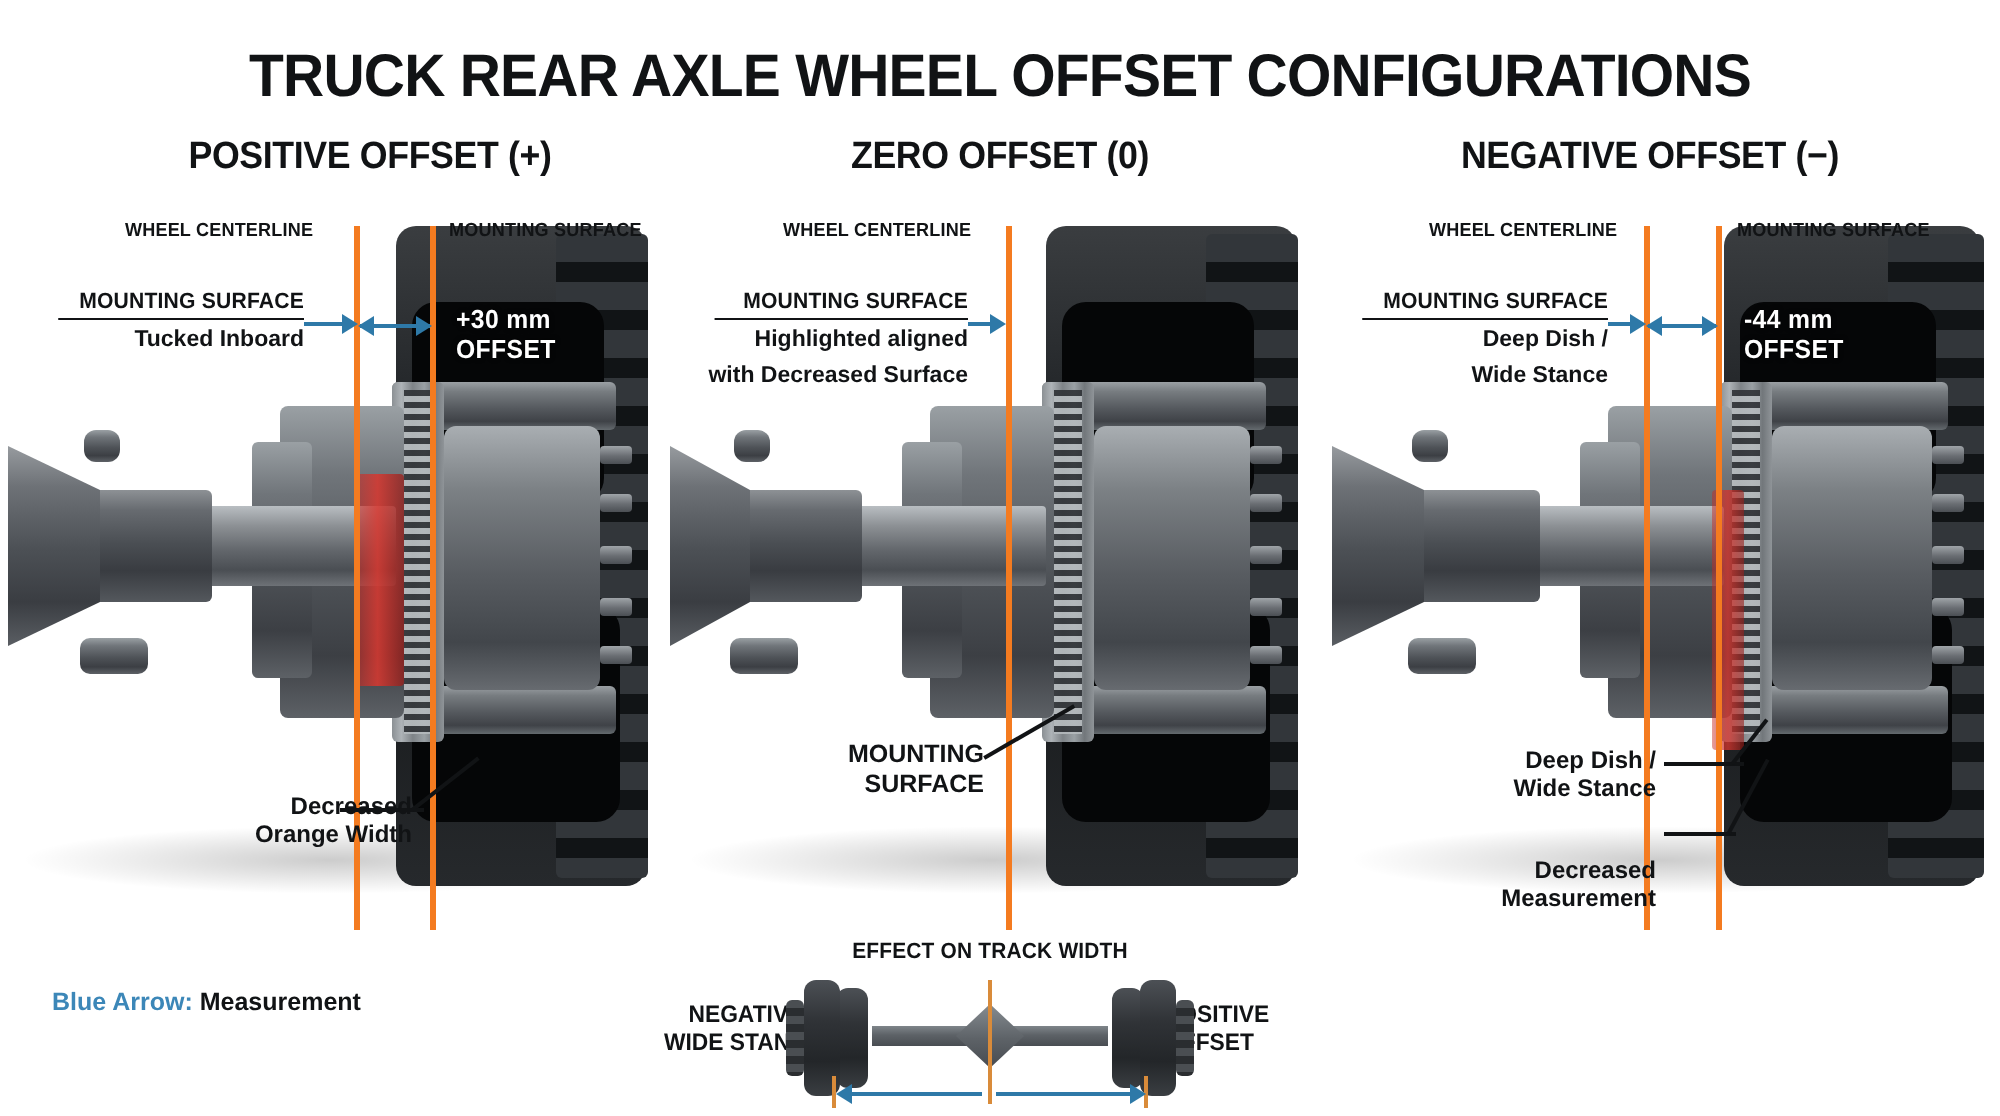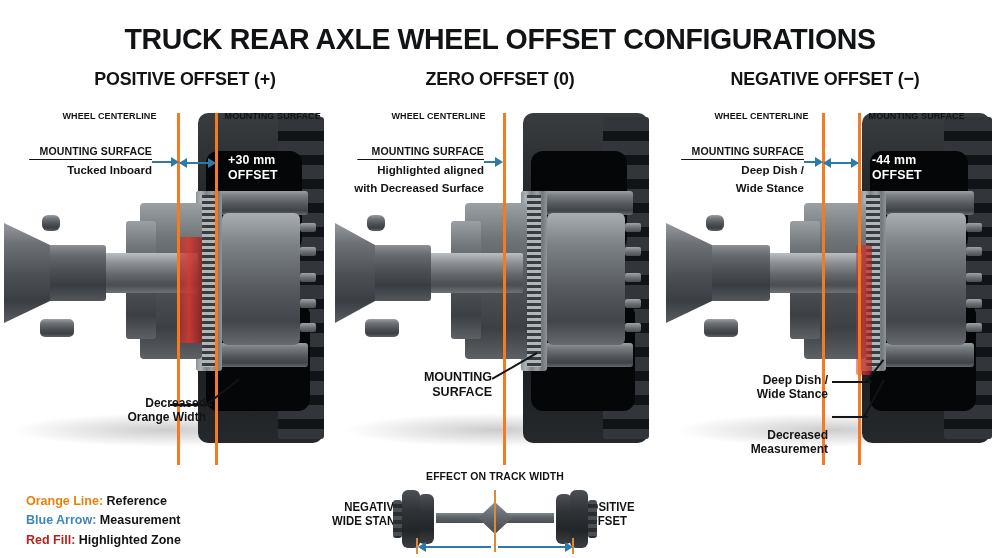--- a/index.html
+++ b/index.html
@@ -446,30 +446,22 @@
 
   <div class="callout" style="left:716px; top:428px; width:112px;">
     <span>Decreased</span><br>
     <span>Measurement</span>
   </div>
   <div class="leader" style="left:832px; top:416px; width:36px;"></div>
   <div class="leader-d" style="left:864px; top:416px; width:42px; transform: rotate(-62deg);"></div>
 
   <div class="legend">
     <div class="row">
-      <span class="k k-orange">Orange Line:</span>
-      <span>Reference</span>
-    </div>
-    <div class="row">
       <span class="k k-blue">Blue Arrow:</span>
       <span>Measurement</span>
-    </div>
-    <div class="row">
-      <span class="k k-red">Red Fill:</span>
-      <span>Highlighted Zone</span>
     </div>
   </div>
 
   <div class="sch-title">EFFECT ON TRACK WIDTH</div>
 
   <div class="sch">
 
     <div class="sch-side" style="left:0px; top:16px; text-align:right; width:80px;">
       <span>NEGATIVE /</span><br>
       <span>WIDE STANCE</span>

